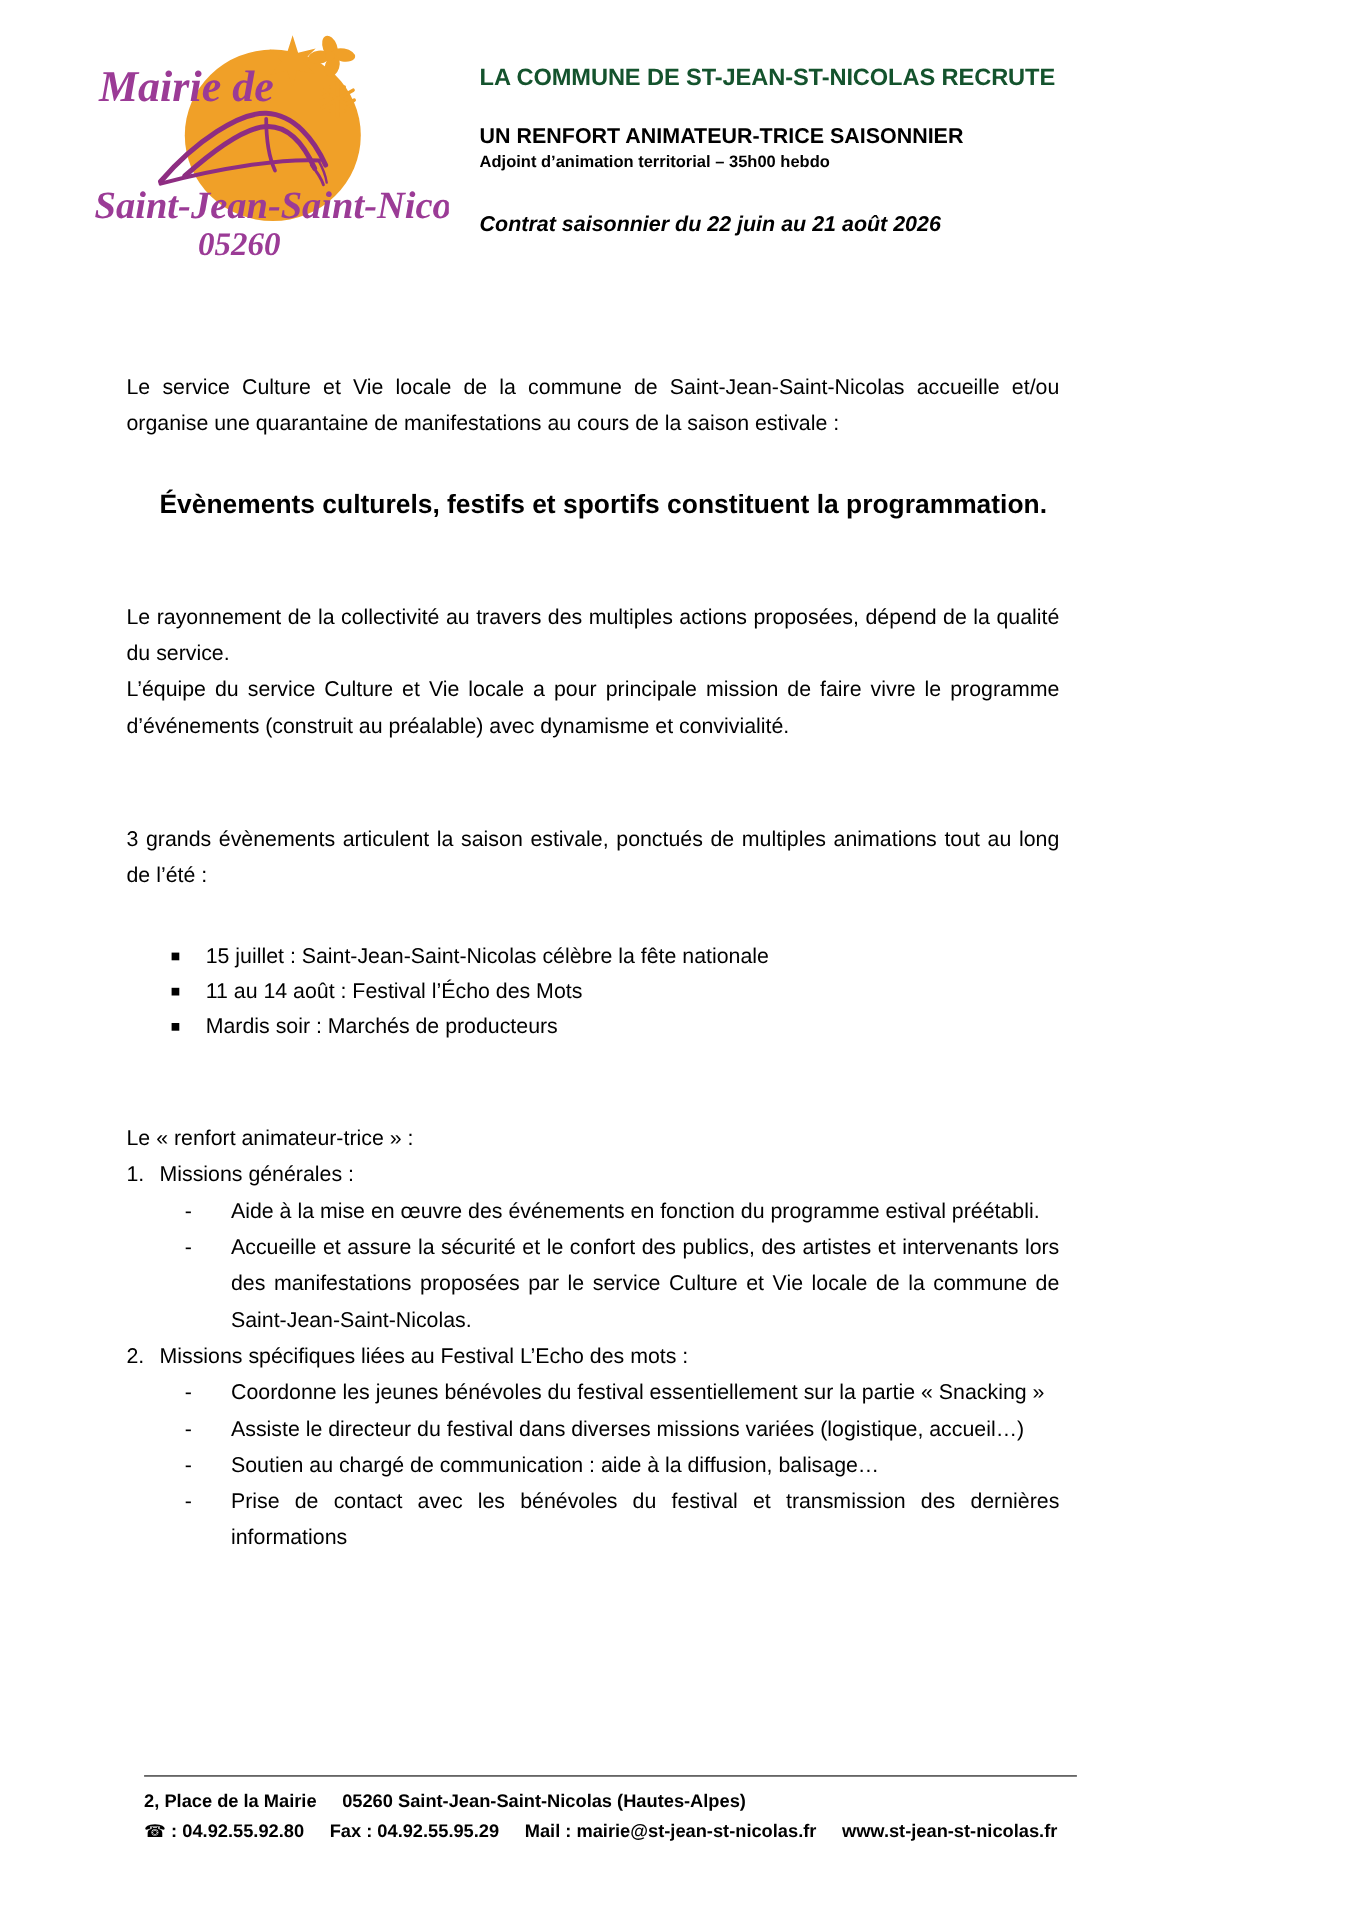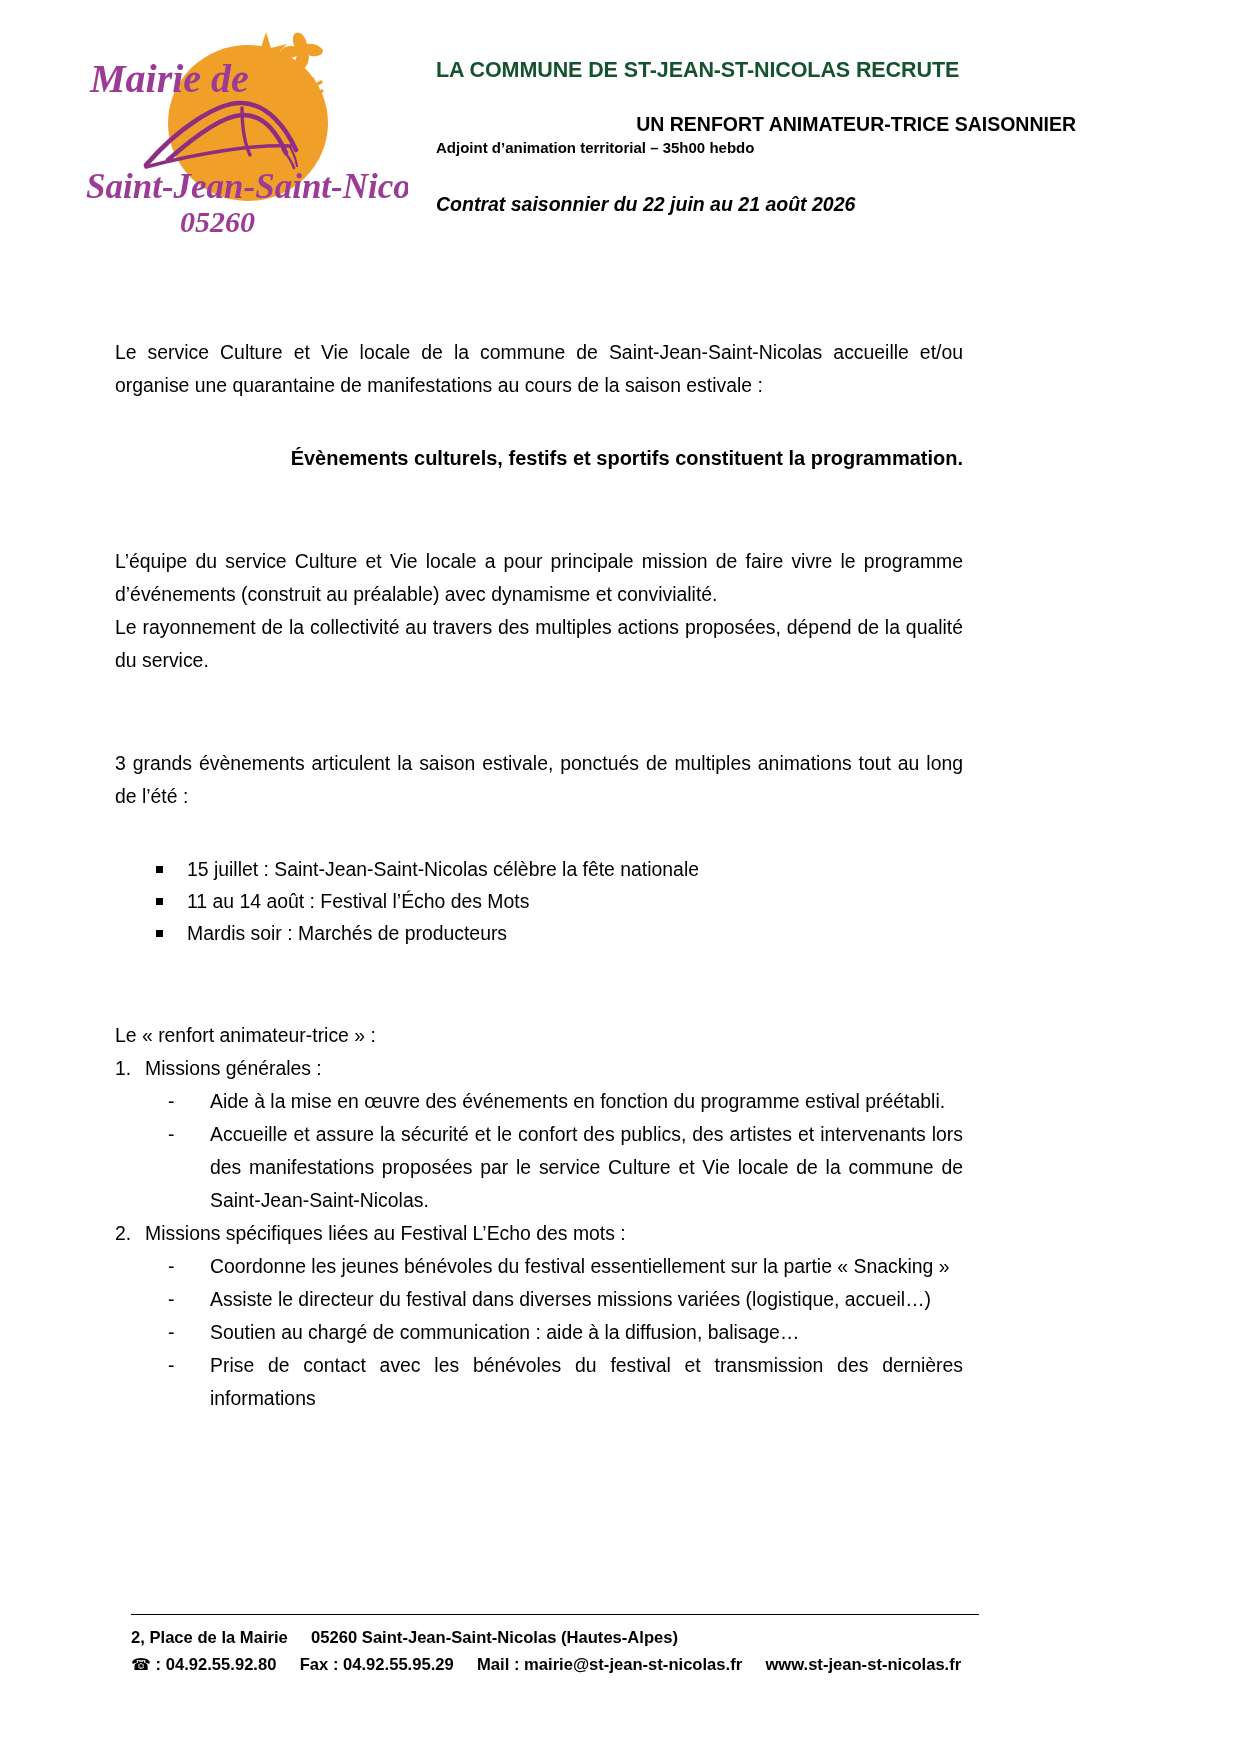--- a/index.html
+++ b/index.html
@@ -56,21 +56,20 @@
     line-height: 1.2;
     margin: 0 0 28px 0;
     white-space: nowrap;
   }
   .title-sub {
     font-weight: bold;
     font-size: 19.5px;
     line-height: 1.25;
     margin: 0 0 3px 0;
     white-space: nowrap;
-    text-align: right;
   }
   .title-sub2 {
     font-weight: bold;
     font-size: 15px;
     line-height: 1.25;
     margin: 0 0 34px 0;
     white-space: nowrap;
   }
   .title-contract {
     font-weight: bold;
@@ -94,23 +93,23 @@
   .para {
     margin: 0;
     text-align: justify;
     text-justify: inter-word;
   }
   .spacer-md { height: 40px; }
   .spacer-xl { height: 70px; }
 
   .centered-bold {
     margin: 0;
-    text-align: right;
-    font-weight: bold;
-    font-size: 20px;
+    text-align: left;
+    font-weight: bold;
+    font-size: 24px;
     padding-left: 30px;
   }
 
   .section-label {
     margin: 0;
     text-align: left;
   }
 
   
   ul.square-list {
@@ -254,22 +253,22 @@
   <div class="content">
 
     <p class="para">Le service Culture et Vie locale de la commune de Saint-Jean-Saint-Nicolas accueille et/ou organise une quarantaine de manifestations au cours de la saison estivale :</p>
 
     <div class="spacer-md"></div>
 
     <p class="centered-bold">Évènements culturels, festifs et sportifs constituent la programmation.</p>
 
     <div class="spacer-xl"></div>
 
+    <p class="para">Le rayonnement de la collectivité au travers des multiples actions proposées, dépend de la qualité du service.</p>
     <p class="para">L’équipe du service Culture et Vie locale a pour principale mission de faire vivre le programme d’événements (construit au préalable) avec dynamisme et convivialité.</p>
-    <p class="para">Le rayonnement de la collectivité au travers des multiples actions proposées, dépend de la qualité du service.</p>
 
     <div class="spacer-xl"></div>
 
     <p class="para">3 grands évènements articulent la saison estivale, ponctués de multiples animations tout au long de l’été :</p>
 
     <div class="spacer-md"></div>
 
     <ul class="square-list">
       <li>
         <span class="bullet-sq"></span>

